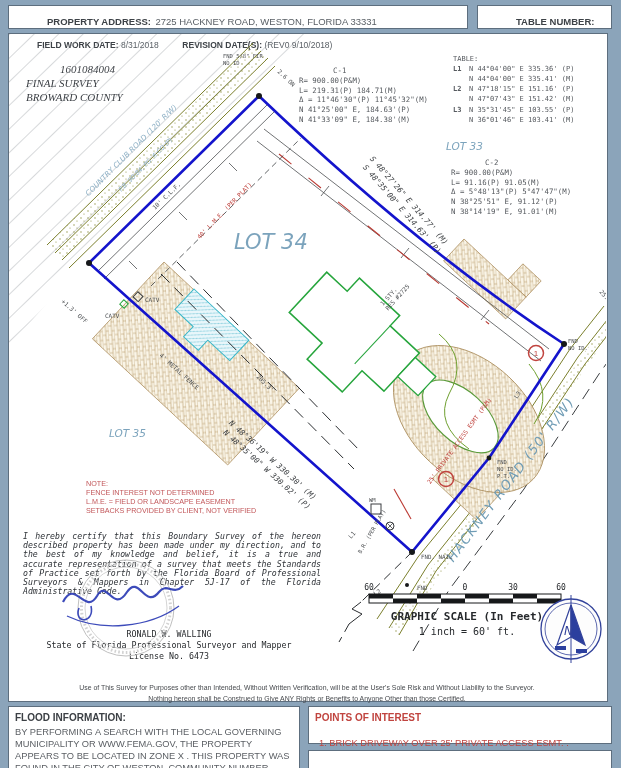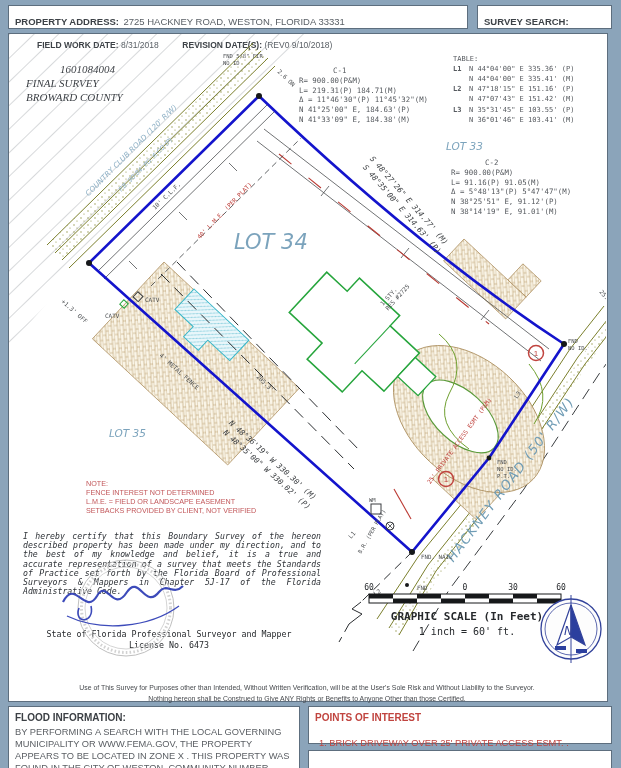--- a/index.html
+++ b/index.html
@@ -3,21 +3,21 @@
 <meta charset="utf-8">
 <style>
   html,body{margin:0;padding:0;}
   body{
     width:621px;height:768px;overflow:hidden;position:relative;
     background:#8ba4ba;
     font-family:"Liberation Sans", sans-serif;
     -webkit-font-smoothing:antialiased;
   }
   .box{position:absolute;background:#fff;border:1.5px solid #5d6e7e;box-sizing:border-box;}
-  .hlabel{font-weight:bold;color:#3d4247;font-size:9.5px;}
+  .hlabel{font-weight:bold;color:#3d4247;font-size:9.5px;margin-left:32px;}
   .hvalue{color:#5a6066;font-size:9.5px;text-align:right;}
   .pad{padding:5px 6px;}
   
   #sheet{left:8px;top:33px;width:600px;height:669px;}
   #mapsvg{position:absolute;left:0;top:0;z-index:2;}
   .ovl{position:absolute;z-index:1;}
   .fw{top:6px;left:28px;font-size:8.5px;white-space:nowrap;}
   .fw b{color:#3d4247;}
   .fw span{color:#5a6066;}
   .job{left:17px;top:28px;font-family:"Liberation Serif", serif;font-style:italic;
@@ -42,21 +42,21 @@
   .poi-i{font-size:9.3px;color:#c0443f;margin-top:15px;margin-left:4px;}
 </style>
 </head>
 <body>
 
 <div class="box pad" style="left:8px;top:5px;width:460px;height:24px;">
   <span class="hlabel">PROPERTY ADDRESS:</span>
   <span class="hvalue">2725 HACKNEY ROAD,  WESTON, FLORIDA 33331</span>
 </div>
 <div class="box pad" style="left:477px;top:5px;width:135px;height:24px;">
-  <span class="hlabel">SURVEY SEARCH:</span>
+  <span class="hlabel">TABLE NUMBER:</span>
   <span class="hvalue">1601.0840-04</span>
 </div>
 
 <div class="box" id="sheet">
 
   <div class="ovl fw">
     <b>FIELD WORK DATE:</b>
     <span>8/31/2018</span>
     &nbsp;&nbsp;&nbsp;&nbsp;&nbsp;&nbsp;&nbsp;&nbsp;
     <b>REVISION DATE(S):</b>
@@ -109,20 +109,21 @@
   <div class="ovl note">
     <div>NOTE:</div>
     <div>FENCE INTEREST NOT DETERMINED</div>
     <div>L.M.E. = FIELD OR LANDSCAPE EASEMENT</div>
     <div>SETBACKS PROVIDED BY CLIENT, NOT VERIFIED</div>
   </div>
 
   <div class="ovl cert">I hereby certify that this Boundary Survey of the hereon described property has been made under my direction, and to the best of my knowledge and belief, it is a true and accurate representation of a survey that meets the Standards of Practice set forth by the Florida Board of Professional Surveyors &amp; Mappers in Chapter 5J-17 of the Florida Administrative Code.</div>
 
   <div class="ovl signer">
+    <div>RONALD W. WALLING</div>
     <div>State of Florida Professional Surveyor and Mapper</div>
     <div>License  No. 6473</div>
   </div>
 
   <div class="ovl disc">
     <div>Use of This Survey for Purposes other than Intended, Without Written Verification, will be at the User's Sole Risk and Without Liability to the Surveyor.</div>
     <div>Nothing hereon shall be Construed to Give ANY Rights or Benefits to Anyone Other than those Certified.</div>
   </div>
 
   <svg id="mapsvg" width="597" height="648" viewBox="0 0 597 648">

